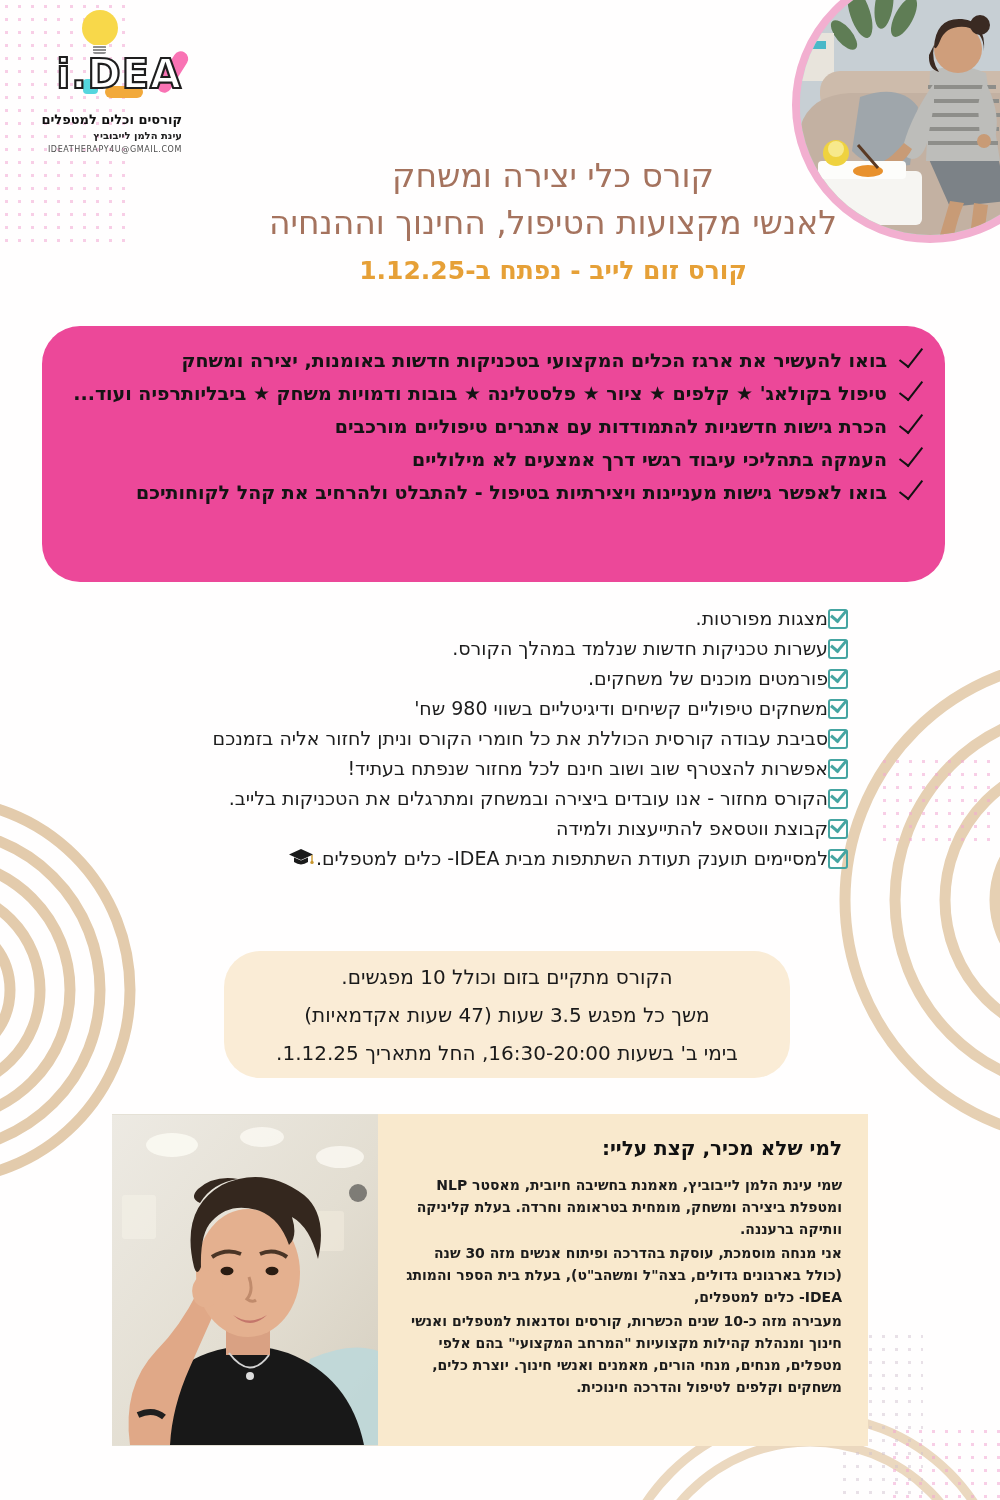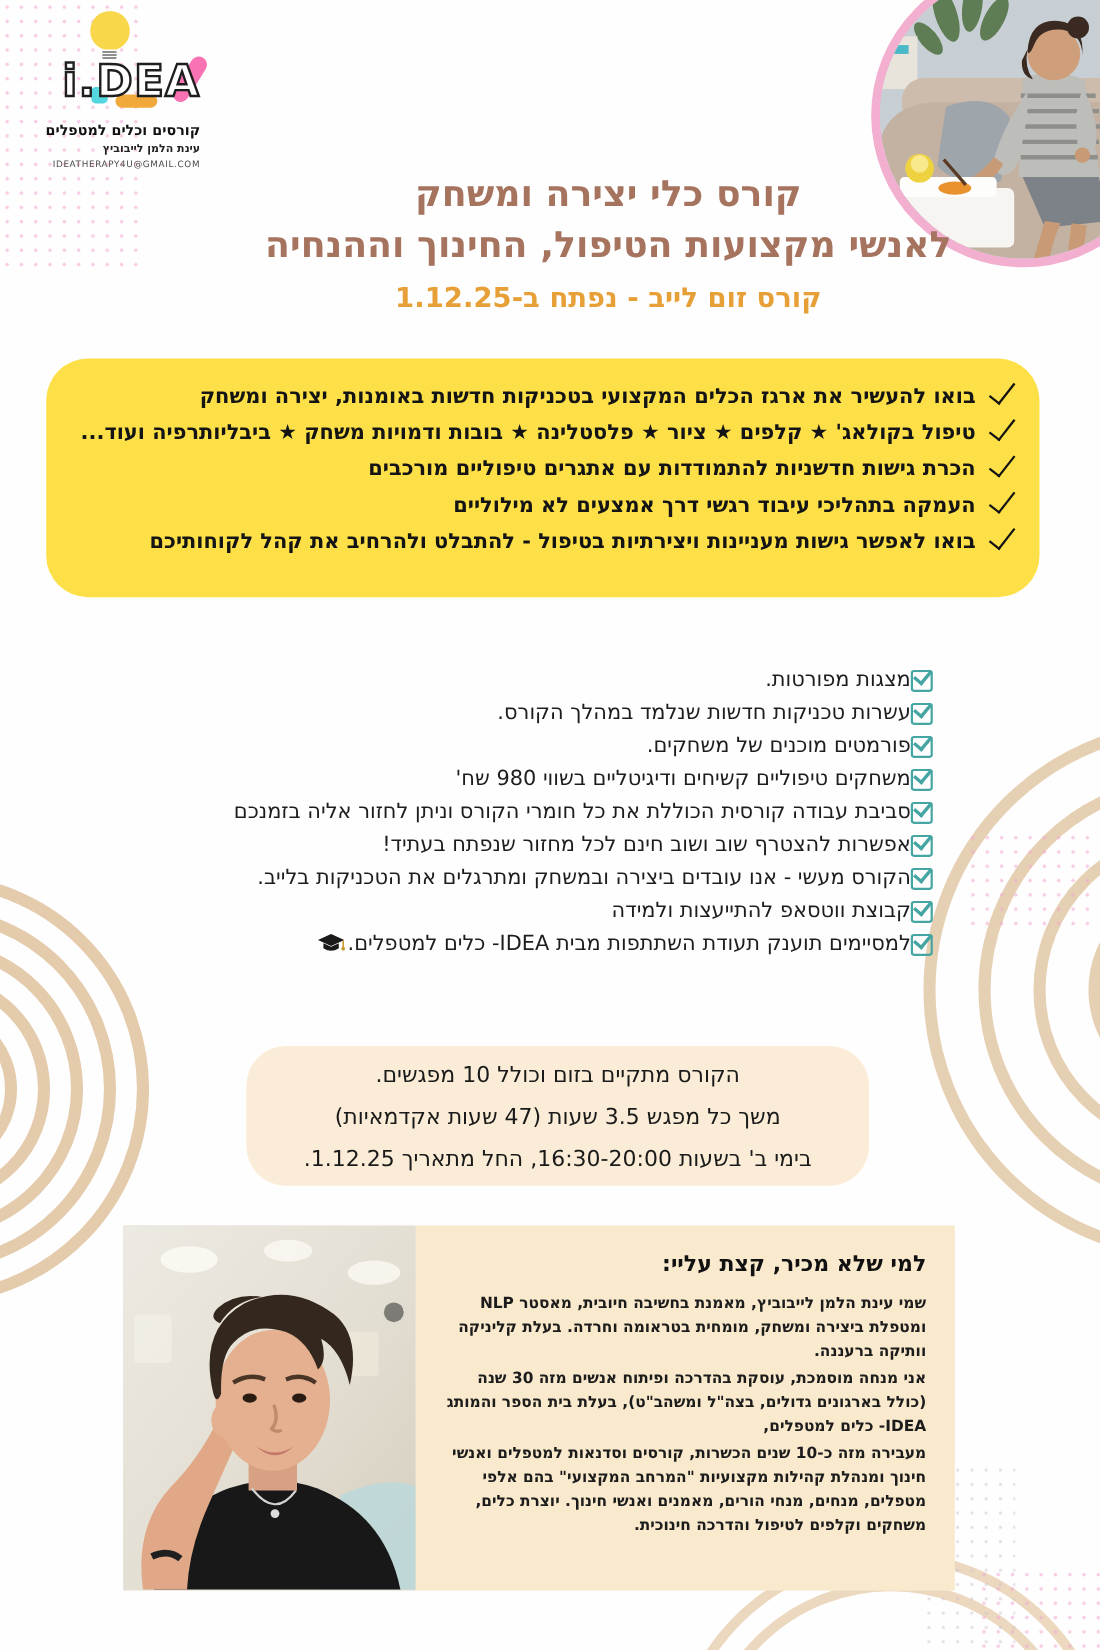--- a/index.html
+++ b/index.html
@@ -23,24 +23,24 @@
   .acc-pink{width:15px;height:46px;background:#F973B4;border-radius:8px;right:2px;top:-3px;transform:rotate(32deg);}
   .logo-tag{font-size:13px;font-weight:bold;color:#111;margin-top:16px;}
   .logo-name{font-size:10px;font-weight:bold;color:#222;margin-top:3px;}
   .logo-mail{font-size:8px;letter-spacing:.6px;color:#4c4c4c;margin-top:4px;}
   
   .hero-photo{left:792px;top:-33px;width:276px;height:276px;border-radius:50%;
     border:8px solid #F2AFD0;box-sizing:border-box;overflow:hidden;background:#C7CFD4;}
   .hero-photo svg{display:block;width:100%;height:100%;}
   
   .title{left:106px;top:152px;width:894px;text-align:center;direction:rtl;}
-  .title .t1{font-size:33px;font-weight:bold;color:#A5735E;line-height:47px;}
+  .title .t1{font-size:33px;font-weight:normal;color:#A5735E;line-height:47px;}
   .title .sub{font-size:25px;font-weight:bold;color:#E6A037;margin-top:10px;}
   
-  .hl-box{left:42px;top:326px;width:903px;height:217px;background:#fde047;border-radius:38px;
+  .hl-box{left:42px;top:326px;width:903px;height:256px;background:#ec4899;border-radius:38px;
     box-sizing:border-box;padding:17px 24px 0 14px;direction:rtl;}
   .hl-row{display:flex;align-items:center;gap:12px;height:33px;white-space:nowrap;
     font-size:19px;font-weight:bold;color:#141414;}
   .hl-check{flex:0 0 auto;width:10px;height:22px;border-right:2.6px solid #121212;
     border-bottom:2.6px solid #121212;transform:rotate(38deg);margin:-10px 4px 0 6px;}
   
   .sec-head{left:0;width:1000px;text-align:center;font-size:24px;font-weight:bold;color:#111;direction:rtl;}
   .benefits{right:152px;top:607px;direction:rtl;}
   .b-row{display:flex;align-items:flex-end;margin-bottom:8px;font-size:19px;color:#1d1d1d;direction:rtl;}
   .cb{flex:0 0 auto;position:relative;width:16px;height:16px;border:2.6px solid #45A5A2;border-radius:3px;}
@@ -207,21 +207,21 @@
       </div>
 
       <div class="b-row">
         <span class="cb"></span>
         <span>אפשרות להצטרף שוב ושוב חינם לכל מחזור שנפתח בעתיד!</span>
 
       </div>
 
       <div class="b-row">
         <span class="cb"></span>
-        <span>הקורס מעשי - אנו עובדים ביצירה ובמשחק ומתרגלים את הטכניקות בלייב.</span>
+        <span>הקורס מחזור - אנו עובדים ביצירה ובמשחק ומתרגלים את הטכניקות בלייב.</span>
 
       </div>
 
       <div class="b-row">
         <span class="cb"></span>
         <span>קבוצת ווטסאפ להתייעצות ולמידה</span>
 
       </div>
 
       <div class="b-row">

